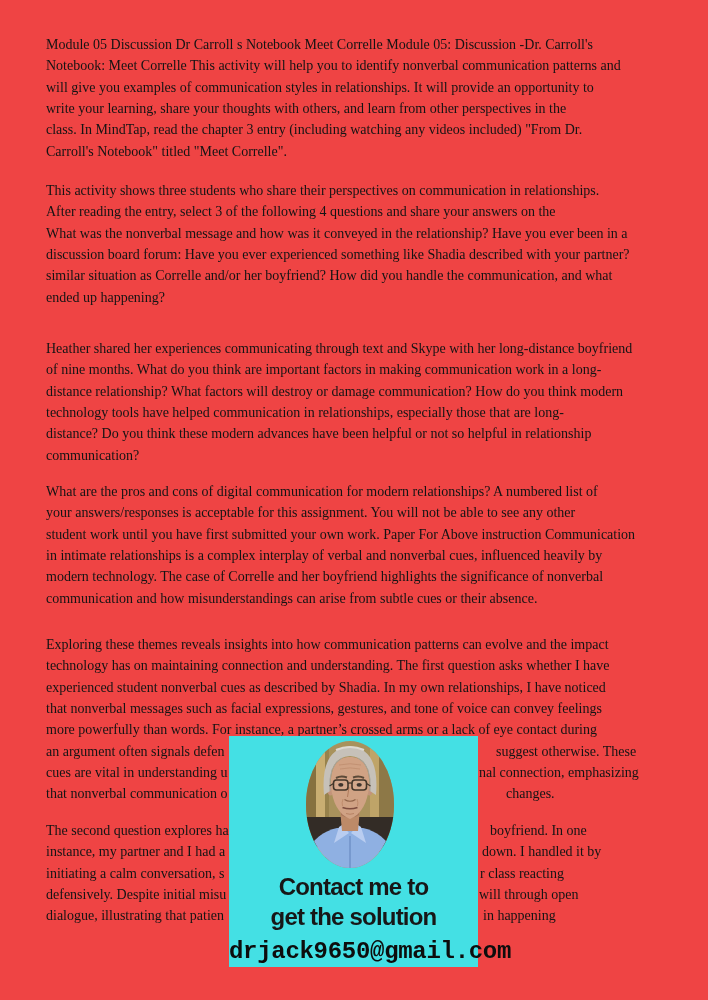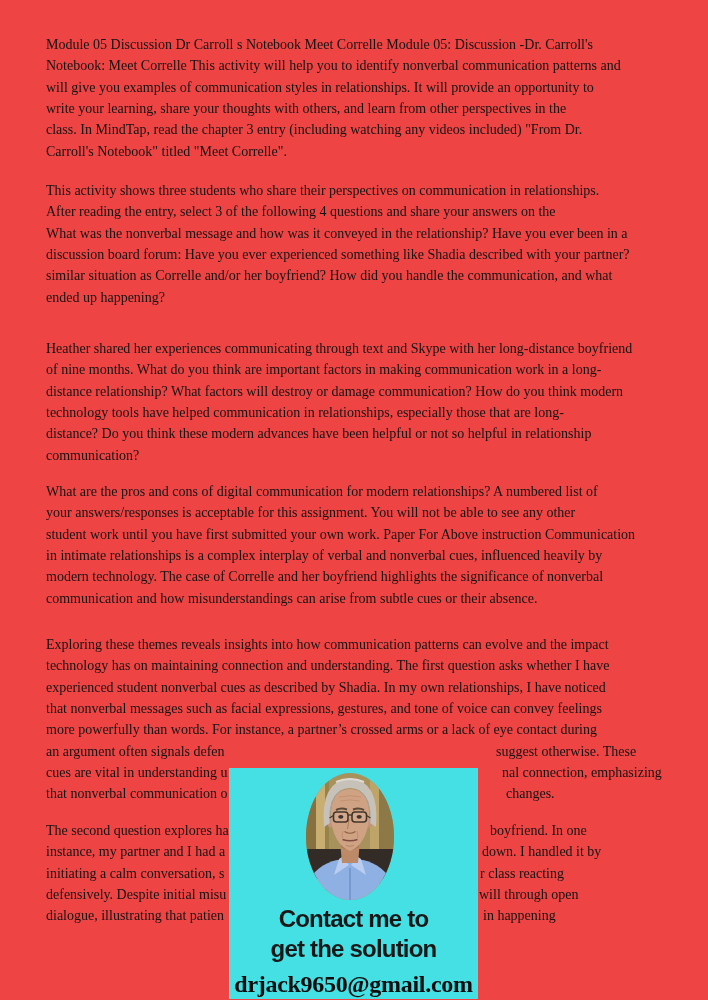--- a/index.html
+++ b/index.html
@@ -7,34 +7,34 @@
     position:relative; width:708px; height:1000px; background:#ef4444;
     font-family:"Liberation Serif", serif; color:#141414; overflow:hidden;
   }
   .para { position:absolute; left:46px; }
   .tline {
     position:relative; height:21.34px; white-space:nowrap;
     font-size:14px; line-height:21.34px;
   }
   .frag-right { position:absolute; top:0; white-space:nowrap; }
   .overlay {
-    position:absolute; left:229px; top:768px; width:249px; height:231px;
+    position:absolute; left:229px; top:736px; width:249px; height:231px;
     background:#44e0e4;
   }
   .photo { position:absolute; left:77px; top:5px; width:88px; height:127px; }
   .promo-line {
     position:absolute; left:0; width:100%; text-align:center;
     font-family:"Liberation Sans", sans-serif; font-weight:bold;
     font-size:24px; letter-spacing:-0.8px; color:#171717; line-height:28px;
   }
   .promo-line.l1 { top:137px; }
   .promo-line.l2 { top:167px; }
   .promo-email {
     position:absolute; left:0; top:202px; width:100%; text-align:center;
-    font-family:Liberation Serif, serif; font-weight:bold;
+    font-family:Liberation Mono, monospace; font-weight:bold;
     font-size:24px; letter-spacing:-0.3px; color:#0d0d0d; line-height:28px;
   }
 </style>
 </head>
 <body>
 
 <div class="page">
 
   <div id="text-layer">
       <div class="para" style="top: 34px;">
@@ -69,21 +69,21 @@
         <div class="tline">modern technology. The case of Correlle and her boyfriend highlights the significance of nonverbal</div>
         <div class="tline">communication and how misunderstandings can arise from subtle cues or their absence.</div>
       </div>
       <div class="para" style="top: 634px;">
         <div class="tline">Exploring these themes reveals insights into how communication patterns can evolve and the impact</div>
         <div class="tline">technology has on maintaining connection and understanding. The first question asks whether I have</div>
         <div class="tline">experienced student nonverbal cues as described by Shadia. In my own relationships, I have noticed</div>
         <div class="tline">that nonverbal messages such as facial expressions, gestures, and tone of voice can convey feelings</div>
         <div class="tline">more powerfully than words. For instance, a partner’s crossed arms or a lack of eye contact during</div>
         <div class="tline"><span>an argument often signals defen</span><span class="frag-right" style="left: 450px;">suggest otherwise. These</span></div>
-        <div class="tline"><span>cues are vital in understanding u</span><span class="frag-right" style="left: 456px; text-align: right;">nal connection, emphasizing</span></div>
+        <div class="tline"><span>cues are vital in understanding u</span><span class="frag-right" style="left: 433px; text-align: right;">nal connection, emphasizing</span></div>
         <div class="tline"><span>that nonverbal communication o</span><span class="frag-right" style="left: 434px; margin-left: 26px;">changes.</span></div>
       </div>
       <div class="para" style="top: 820px;">
         <div class="tline"><span>The second question explores ha</span><span class="frag-right" style="left: 444px;">boyfriend. In one</span></div>
         <div class="tline"><span>instance, my partner and I had a</span><span class="frag-right" style="left: 436px;">down. I handled it by</span></div>
         <div class="tline"><span>initiating a calm conversation, s</span><span class="frag-right" style="left: 434px;">r class reacting</span></div>
         <div class="tline"><span>defensively. Despite initial misu</span><span class="frag-right" style="left: 433px;">will through open</span></div>
         <div class="tline"><span>dialogue, illustrating that patien</span><span class="frag-right" style="left: 437px;">in happening</span></div>
       </div>
     </div>

